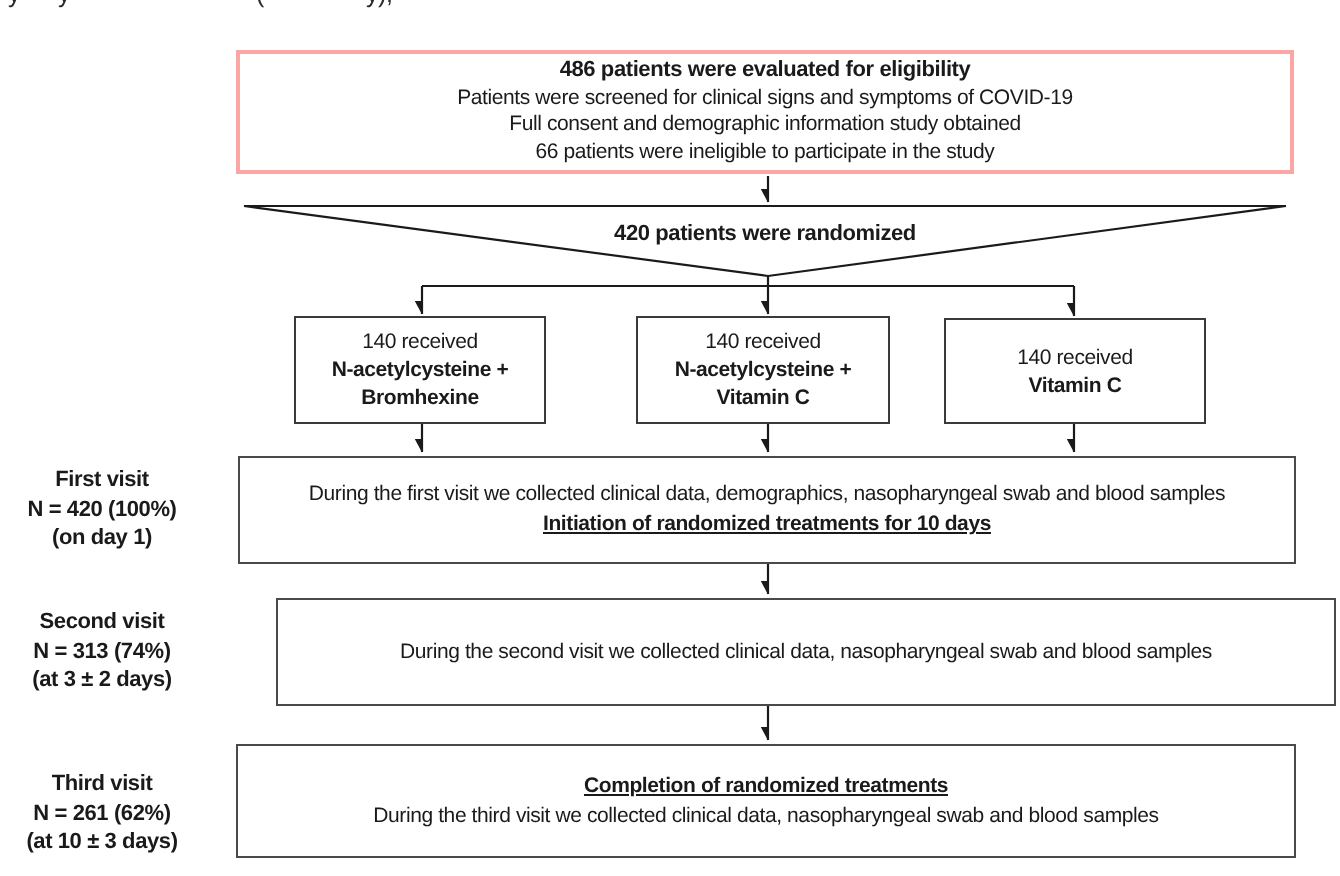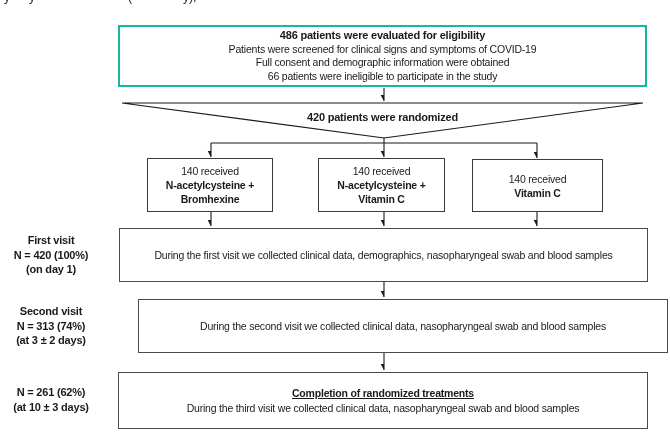--- a/index.html
+++ b/index.html
@@ -9,21 +9,21 @@
     font-family:"Liberation Sans","DejaVu Sans",sans-serif;
     letter-spacing:-0.2px;
   }
   .stage{position:absolute;inset:0;}
   svg.connectors{position:absolute;left:0;top:0;z-index:1;}
   .box{
     position:absolute;z-index:2;background:#ffffff;
     display:flex;flex-direction:column;align-items:center;justify-content:center;
     text-align:center;box-sizing:border-box;
   }
-  .elig{left:118px;top:25px;width:529px;height:62px;border:2px solid #14b8a6;}
+  .elig{left:118px;top:25px;width:529px;height:62px;border:2px solid #fca5a5;}
   .elig .bline{font-size:10.5px;line-height:13.5px;white-space:nowrap;}
   .elig .title{font-size:11px;font-weight:bold;}
   .funnel-label{
     position:absolute;z-index:2;left:118px;top:110px;width:529px;height:14px;
     text-align:center;font-weight:bold;font-size:11px;line-height:14px;white-space:nowrap;
   }
   .arm{border:1.7px solid #3a3a3a;}
   .arm .bline{font-size:10.5px;line-height:14px;white-space:nowrap;}
   .arm .drug{font-weight:bold;}
   .arm1{left:147px;top:158px;width:126px;height:54px;}
@@ -78,21 +78,21 @@
       <path d="M384 212 L384 226" marker-end="url(#arr)"></path>
       <path d="M537 212 L537 226" marker-end="url(#arr)"></path>
       <path d="M384 282 L384 297" marker-end="url(#arr)"></path>
       <path d="M384 353 L384 370" marker-end="url(#arr)"></path>
     </g>
   </svg>
 
   <div class="box elig">
     <div class="bline title">486 patients were evaluated for eligibility</div>
     <div class="bline">Patients were screened for clinical signs and symptoms of COVID-19</div>
-    <div class="bline">Full consent and demographic information were obtained</div>
+    <div class="bline">Full consent and demographic information study obtained</div>
     <div class="bline">66 patients were ineligible to participate in the study</div>
   </div>
 
   <div class="funnel-label">420 patients were randomized</div>
 
   <div class="box arm arm1">
     <div class="bline">140 received</div>
     <div class="bline drug">N-acetylcysteine +</div>
     <div class="bline drug">Bromhexine</div>
   </div>
@@ -107,33 +107,35 @@
 
   </div>
 
   <div class="vlabel vl1">
     <div>First visit</div>
     <div>N = 420 (100%)</div>
     <div>(on day 1)</div>
   </div>
   <div class="box visit v1">
     <div class="bline">During the first visit we collected clinical data, demographics, nasopharyngeal swab and blood samples</div>
+    <div class="bline emph">Initiation of randomized treatments for 10 days</div>
   </div>
 
   <div class="vlabel vl2">
     <div>Second visit</div>
     <div>N = 313 (74%)</div>
     <div>(at 3 ± 2 days)</div>
   </div>
   <div class="box visit v2">
     <div class="bline">During the second visit we collected clinical data, nasopharyngeal swab and blood samples</div>
 
   </div>
 
   <div class="vlabel vl3">
+    <div>Third visit</div>
     <div>N = 261 (62%)</div>
     <div>(at 10 ± 3 days)</div>
   </div>
   <div class="box visit v3">
     <div class="bline emph">Completion of randomized treatments</div>
     <div class="bline">During the third visit we collected clinical data, nasopharyngeal swab and blood samples</div>
   </div>
 
 </div>
 

